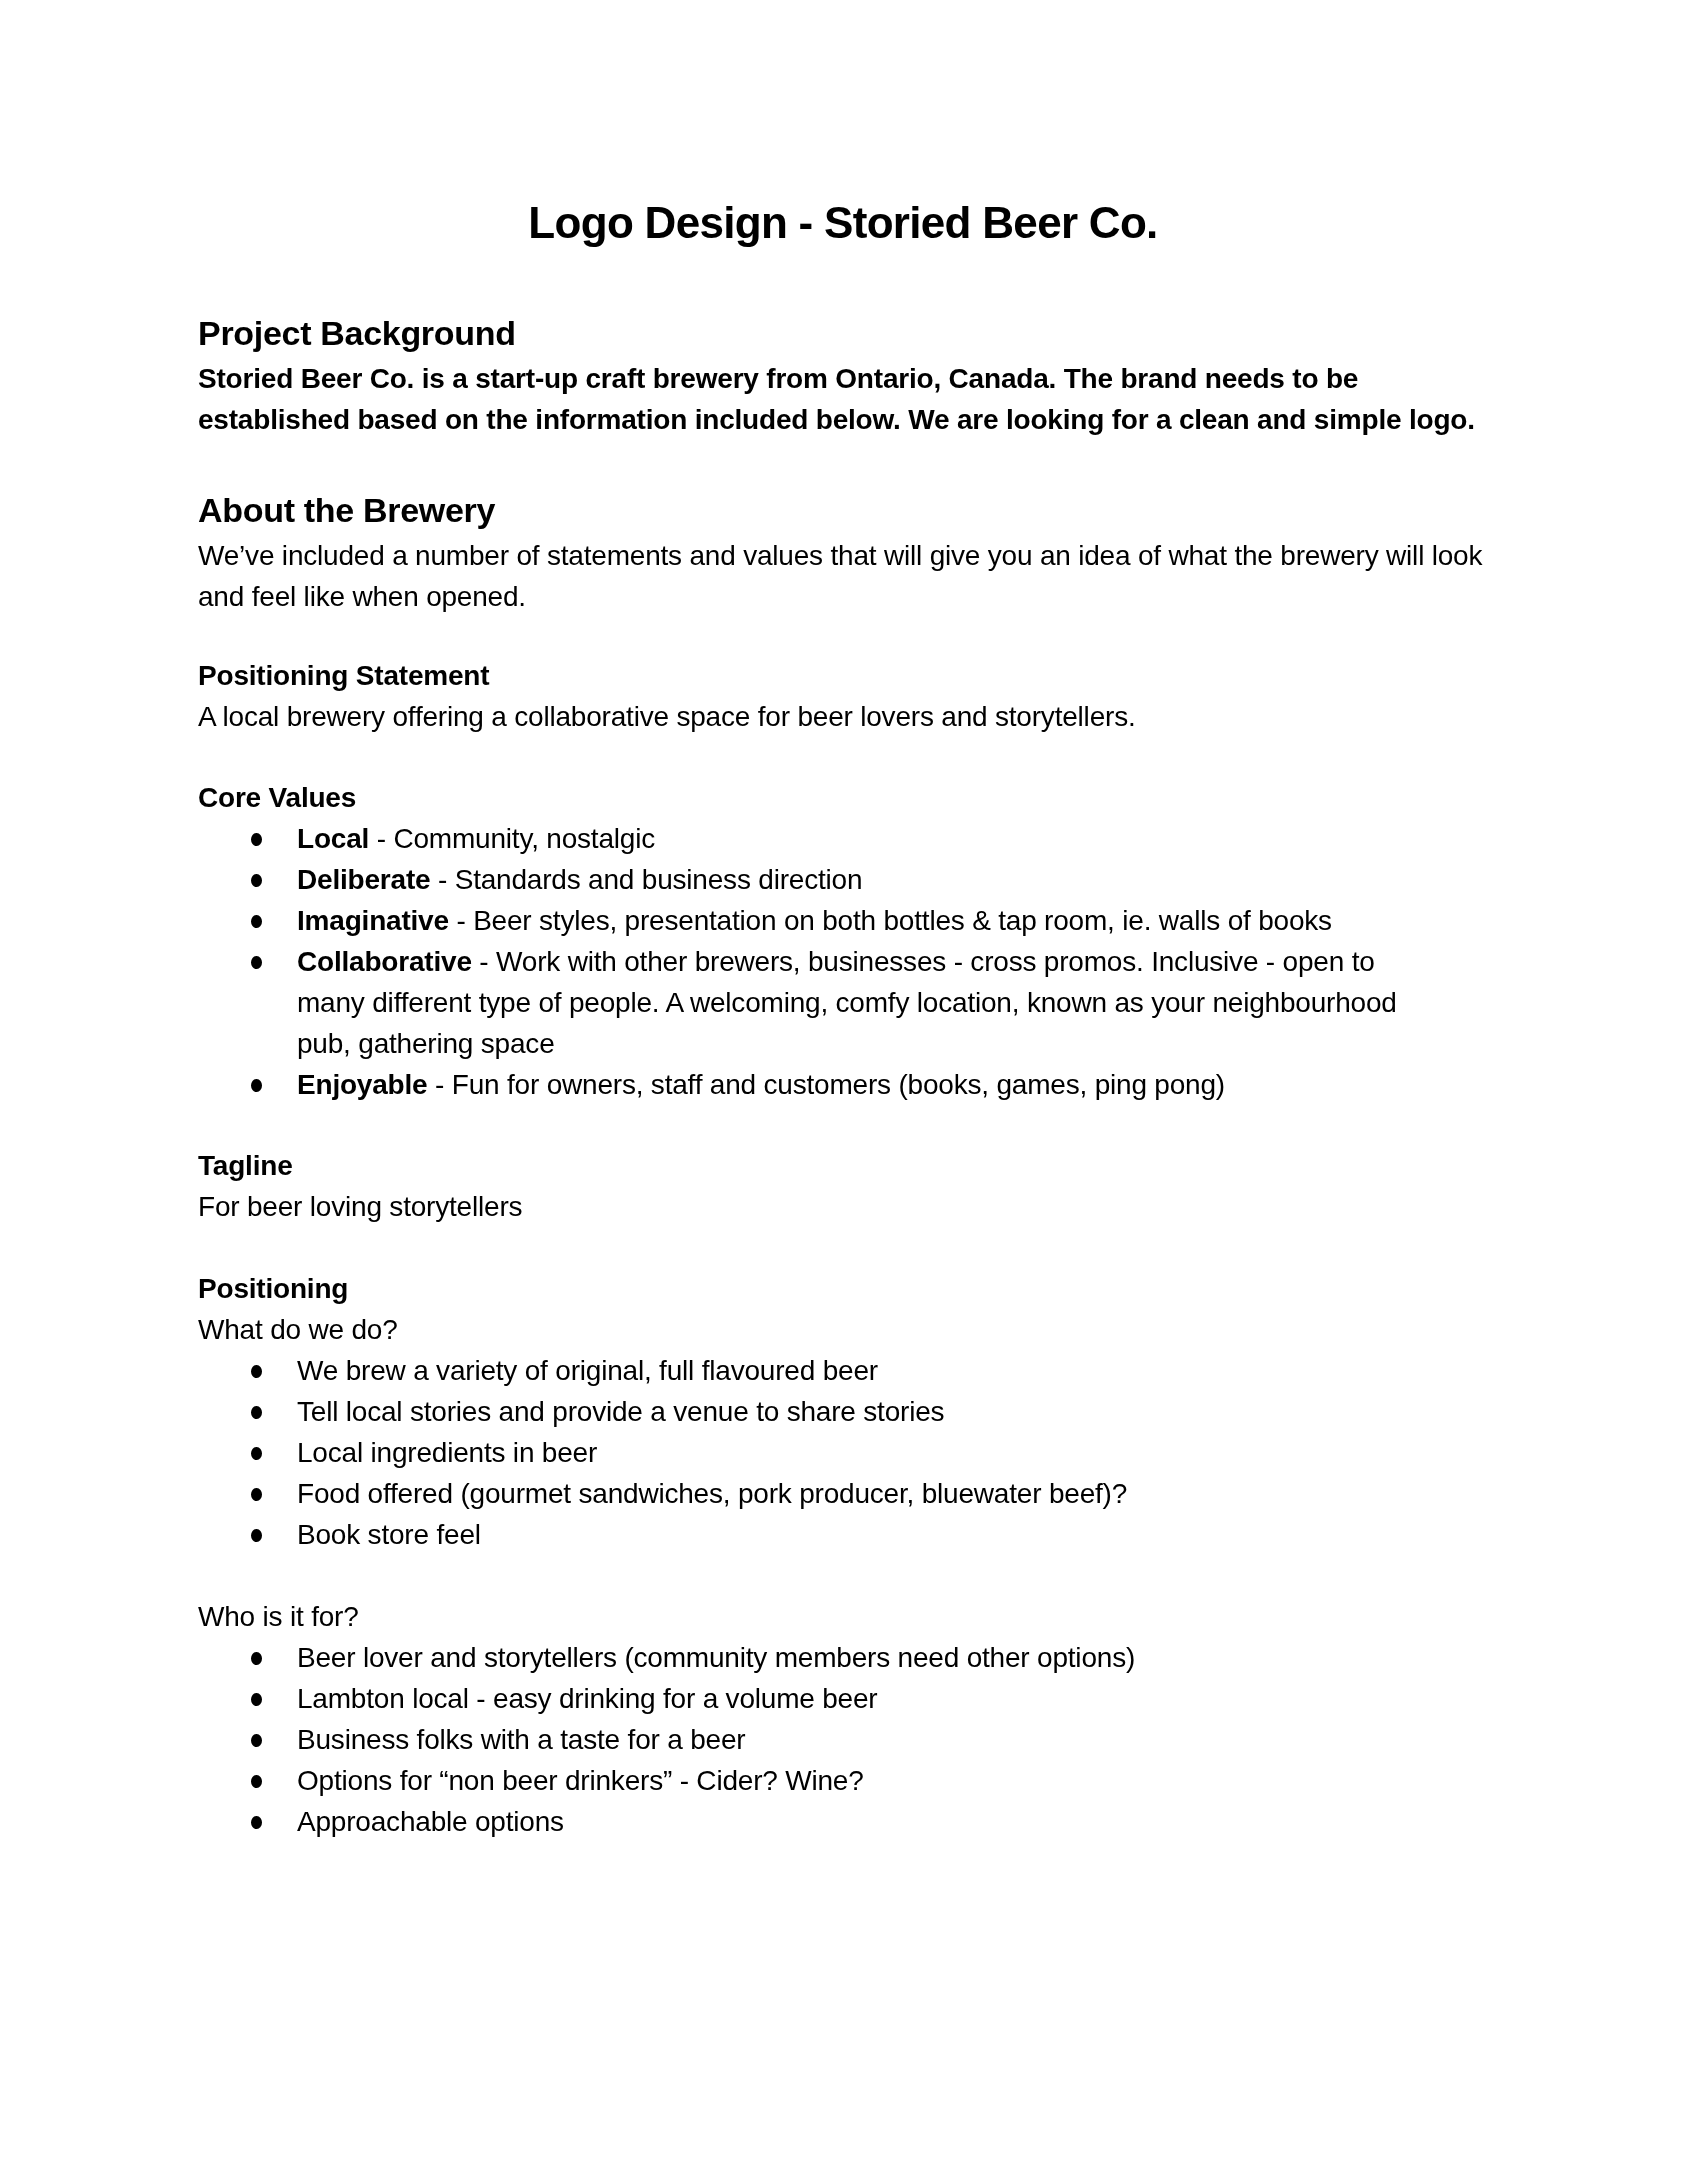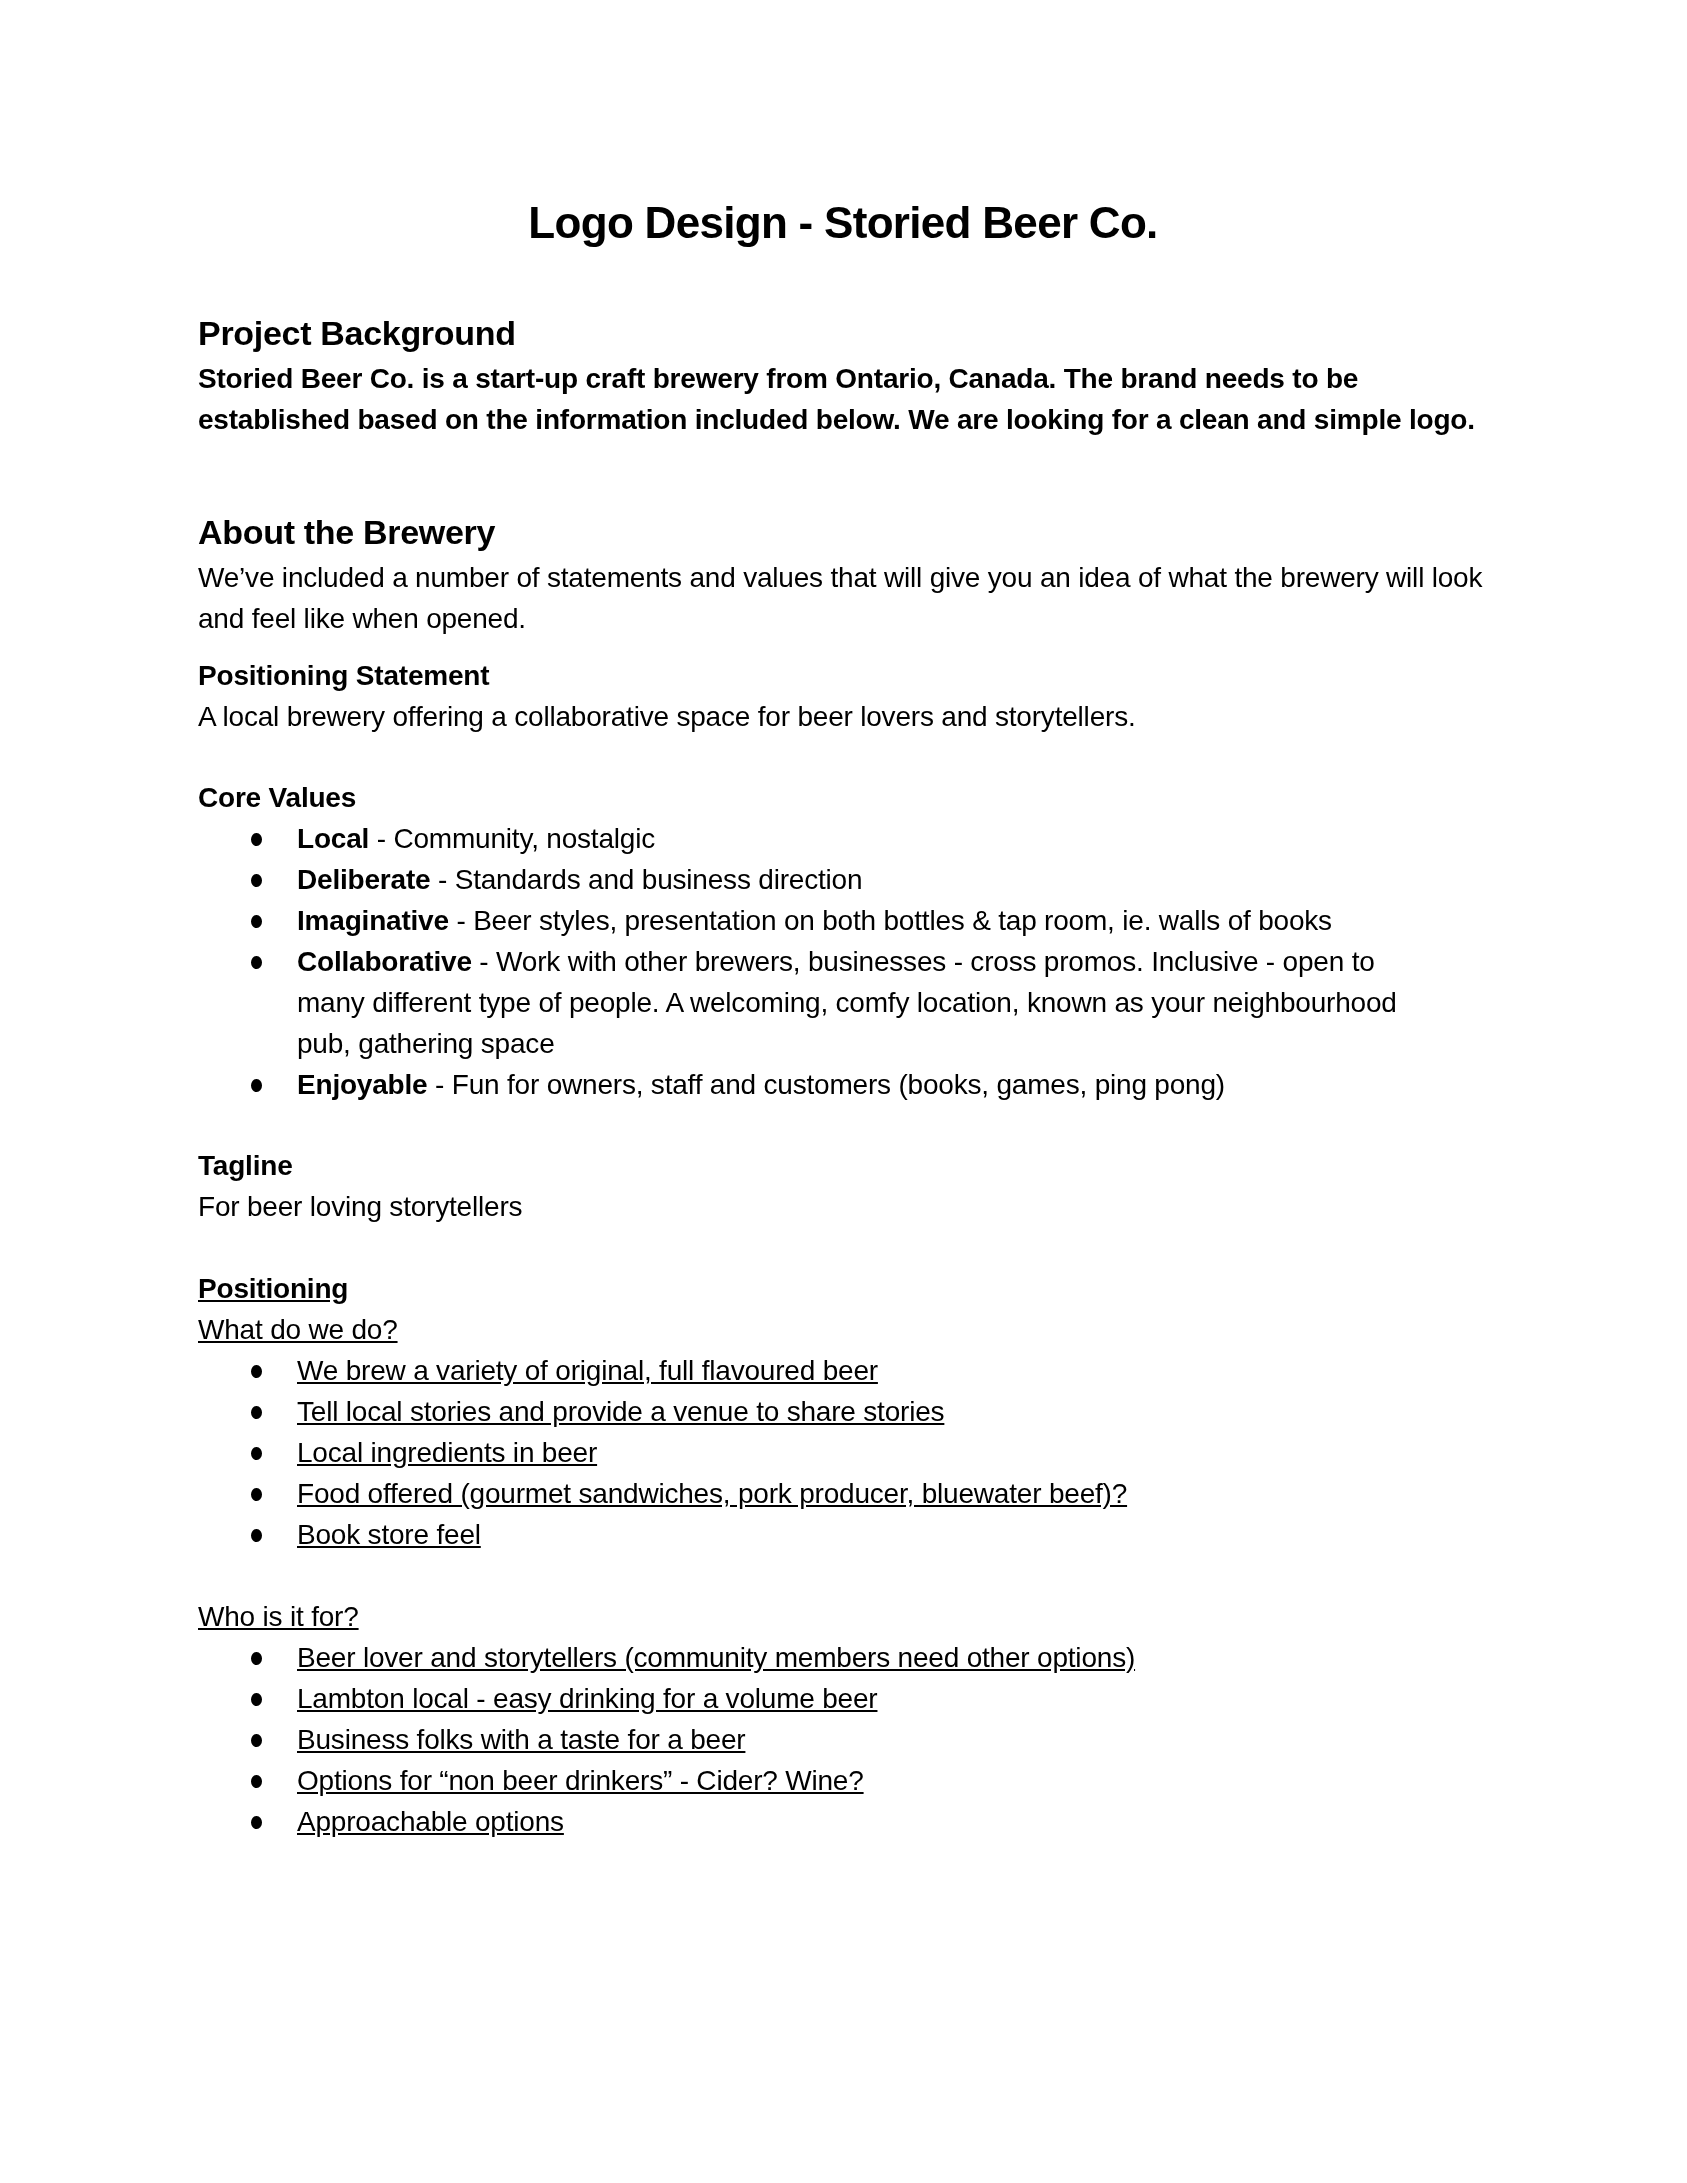--- a/index.html
+++ b/index.html
@@ -29,21 +29,21 @@
 
 <div class="page">
 
   <h1 class="title">Logo Design - Storied Beer Co.</h1>
 
   <div class="block" style="top:311px;">
     <h2 class="h2">Project Background</h2>
     <p class="p" style="margin-top:2.6px;font-weight:bold;">Storied Beer Co. is a start-up craft brewery from Ontario, Canada. The brand needs to be established based on the information included below. We are looking for a clean and simple logo.</p>
   </div>
 
-  <div class="block" style="top:510px;">
+  <div class="block" style="top:488px;">
     <h2 class="h2">About the Brewery</h2>
     <p class="p" style="margin-top:2.6px;">We’ve included a number of statements and values that will give you an idea of what the brewery will look and feel like when opened.</p>
   </div>
 
   <div class="block" style="top:655px;">
     <h3 class="h3">Positioning Statement</h3>
     <p class="p">A local brewery offering a collaborative space for beer lovers and storytellers.</p>
   </div>
 
   <div class="block" style="top:777px;">
@@ -55,21 +55,21 @@
       <li style="padding-right:40px;"><span class="dot"></span><b>Collaborative</b><span> - Work with other brewers, businesses - cross promos. Inclusive - open to many different type of people. A welcoming, comfy location, known as your neighbourhood pub, gathering space</span></li>
       <li><span class="dot"></span><b>Enjoyable</b><span> - Fun for owners, staff and customers (books, games, ping pong)</span></li>
     </ul>
   </div>
 
   <div class="block" style="top:1145px;">
     <h3 class="h3">Tagline</h3>
     <p class="p">For beer loving storytellers</p>
   </div>
 
-  <div class="block" style="top:1268px;text-decoration:underline;">
+  <div class="block" style="top:1268px;">
     <h3 class="h3">Positioning</h3>
     <p class="p">What do we do?</p>
     <ul class="bullets">
       <li><span class="dot"></span><span>We brew a variety of original, full flavoured beer</span></li>
       <li><span class="dot"></span><span>Tell local stories and provide a venue to share stories</span></li>
       <li><span class="dot"></span><span>Local ingredients in beer</span></li>
       <li><span class="dot"></span><span>Food offered (gourmet sandwiches, pork producer, bluewater beef)?</span></li>
       <li><span class="dot"></span><span>Book store feel</span></li>
     </ul>
     <p class="p" style="margin-top:41px;">Who is it for?</p>

